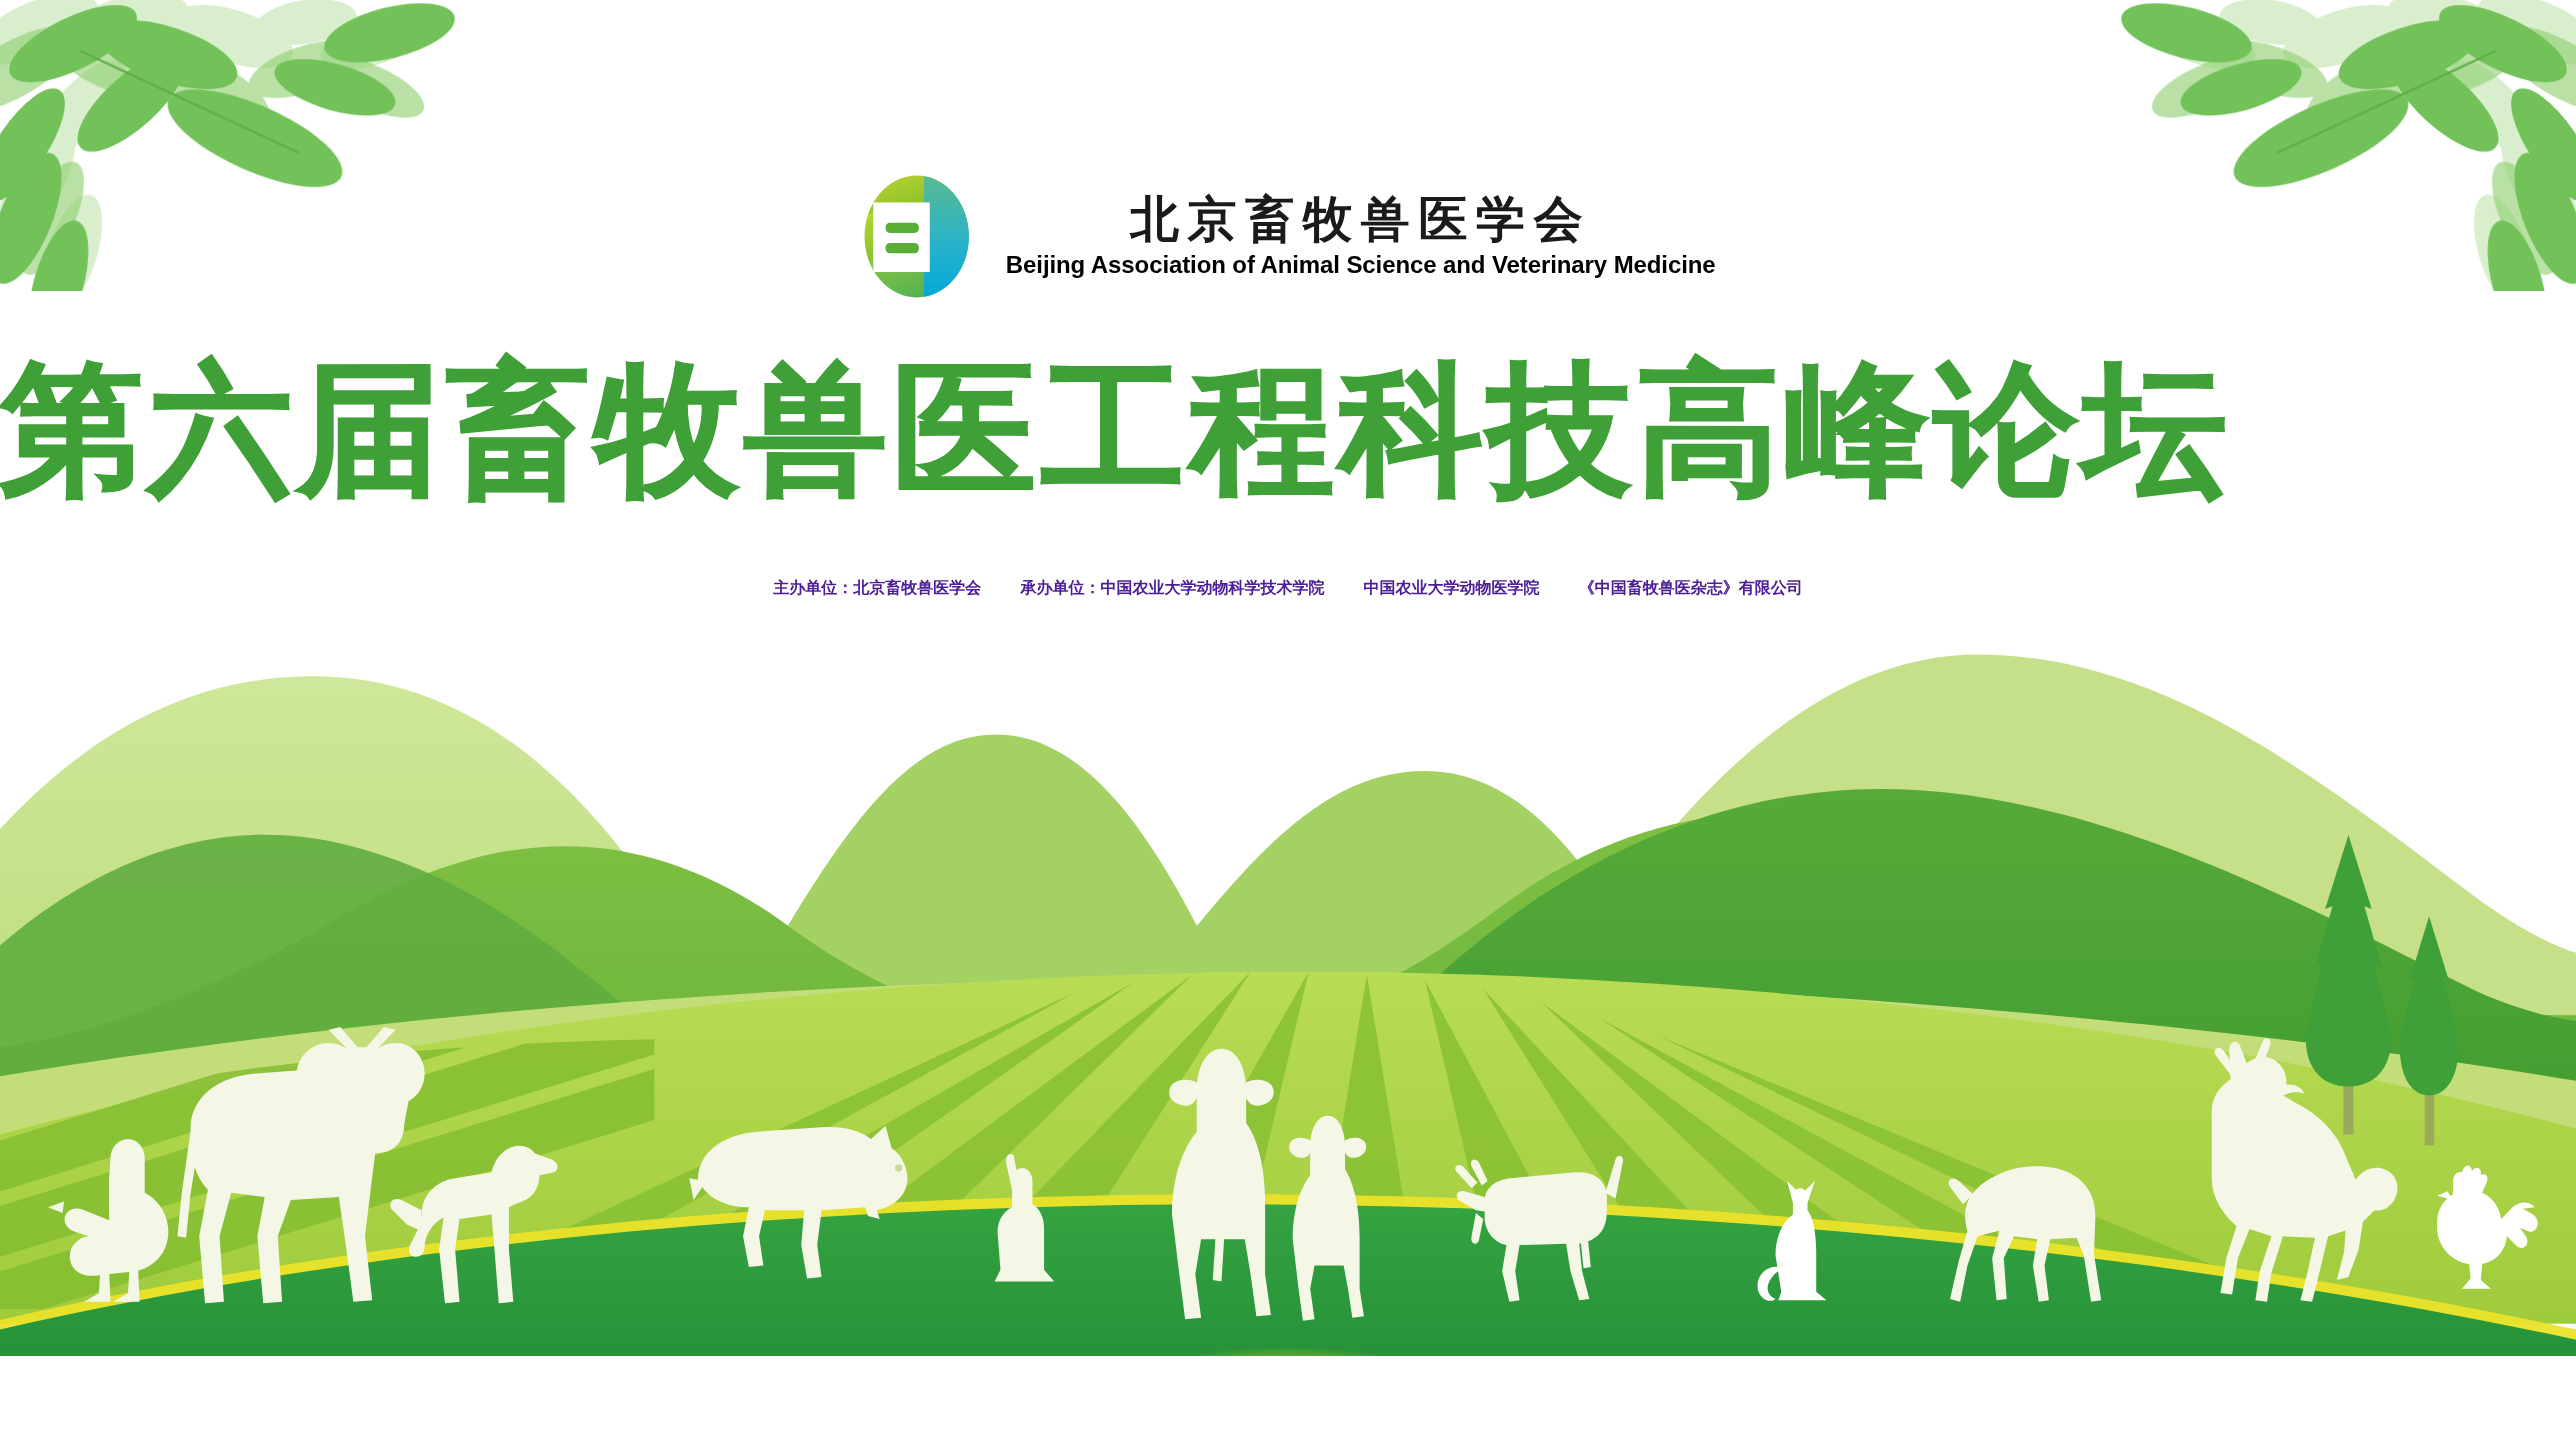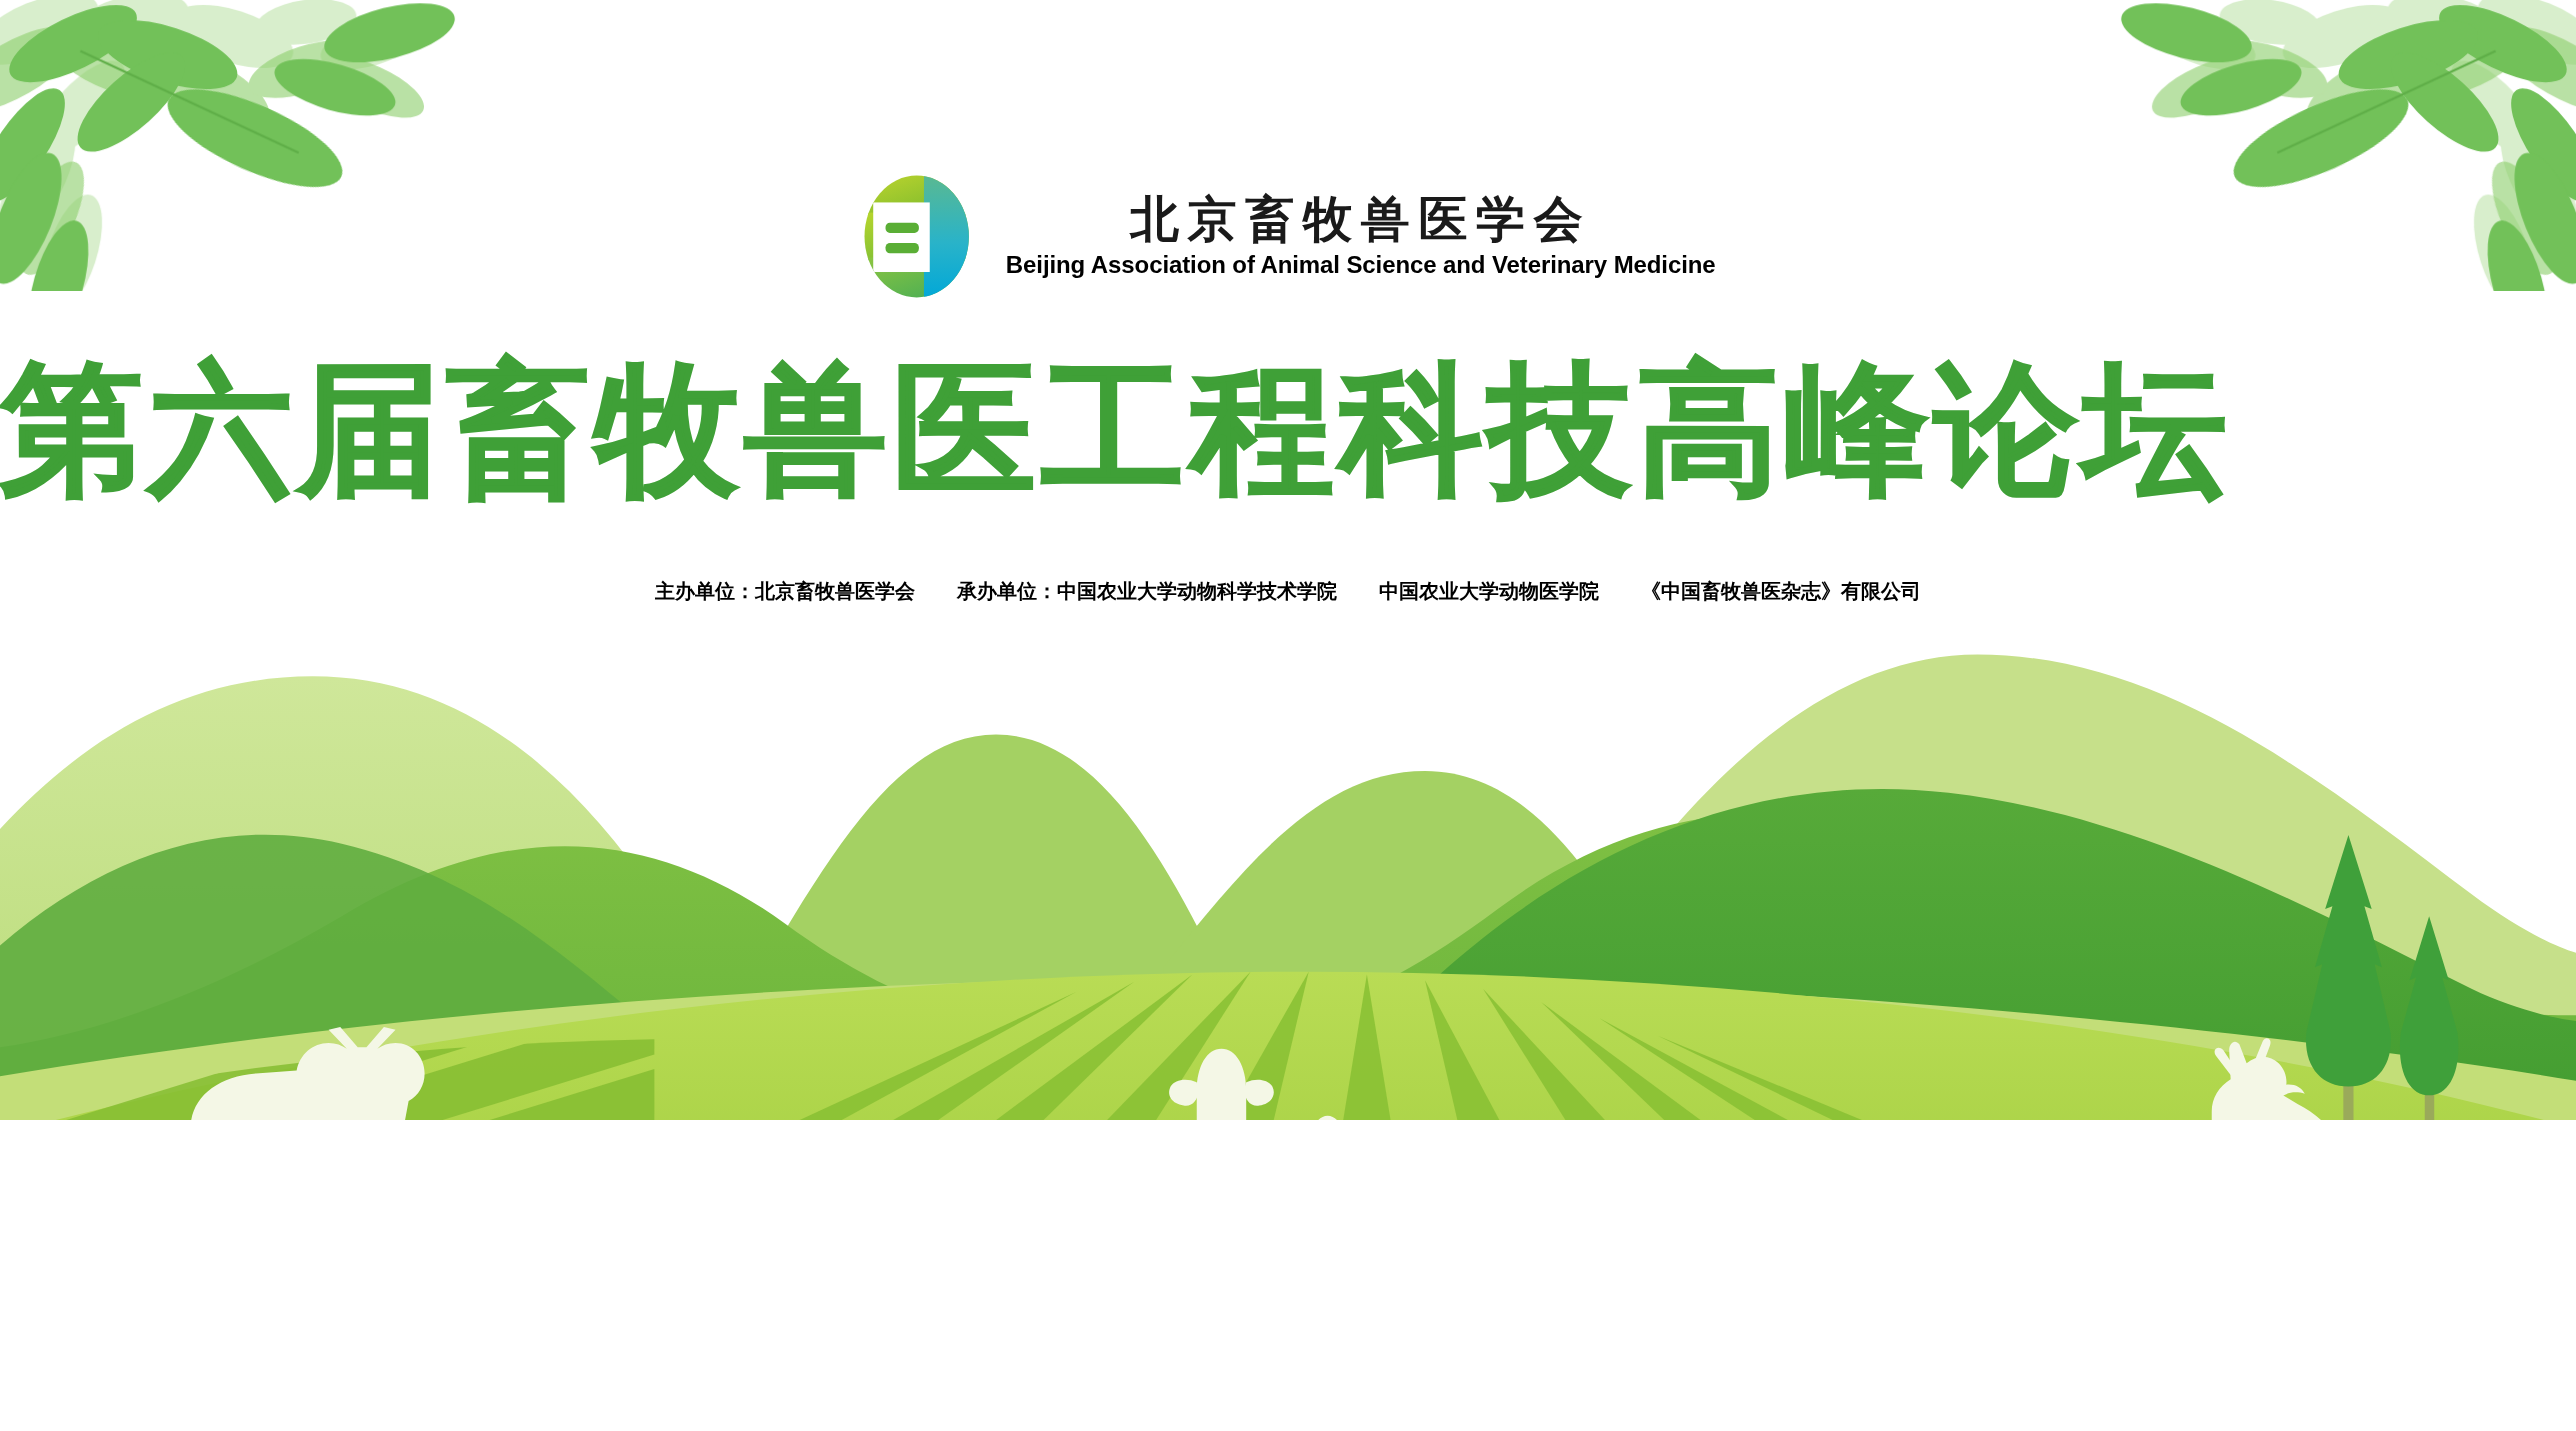--- a/index.html
+++ b/index.html
@@ -1,21 +1,21 @@
 <!DOCTYPE html>
 <html style="font-size:11.6px"><head>
 <meta charset="utf-8">
 <style>
   html, body { margin:0; padding:0; background:#ffffff; }
   body { font-family:"Liberation Sans","DejaVu Sans",sans-serif; }
 
   #poster {
     position:relative;
     width:2576px;
-    height:1120px;
+    height:1356px;
     background:#ffffff;
     overflow:hidden;
   }
 
   
   .leaf-corner { position:absolute; top:0; pointer-events:none; }
   .leaf-corner.left  { left:-7.3px; }
   .leaf-corner.right { right:-7.3px; }
 
   
@@ -55,23 +55,23 @@
     font-family:"DejaVu Sans","Liberation Sans",sans-serif;
     -webkit-text-stroke:2.2px #3fa037;
   }
 
   
   #organizers {
     position:absolute;
     left:0; right:0;
     top:578px;
     text-align:center;
-    font-size:20px;
+    font-size:16px;
     font-weight:700;
-    color:#000000;
+    color:#4c1d95;
     white-space:nowrap;
     font-family:"DejaVu Sans","Liberation Sans",sans-serif;
   }
   #organizers .org-item { display:inline-block; }
   #organizers .org-gap { display:inline-block; width:28px; }
 
   
   #scene {
     position:absolute;
     left:0; top:0;

